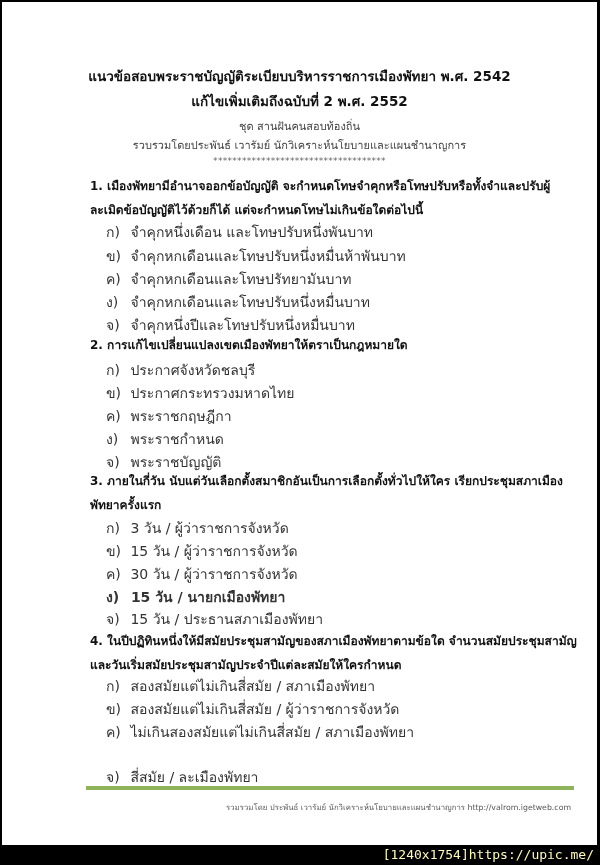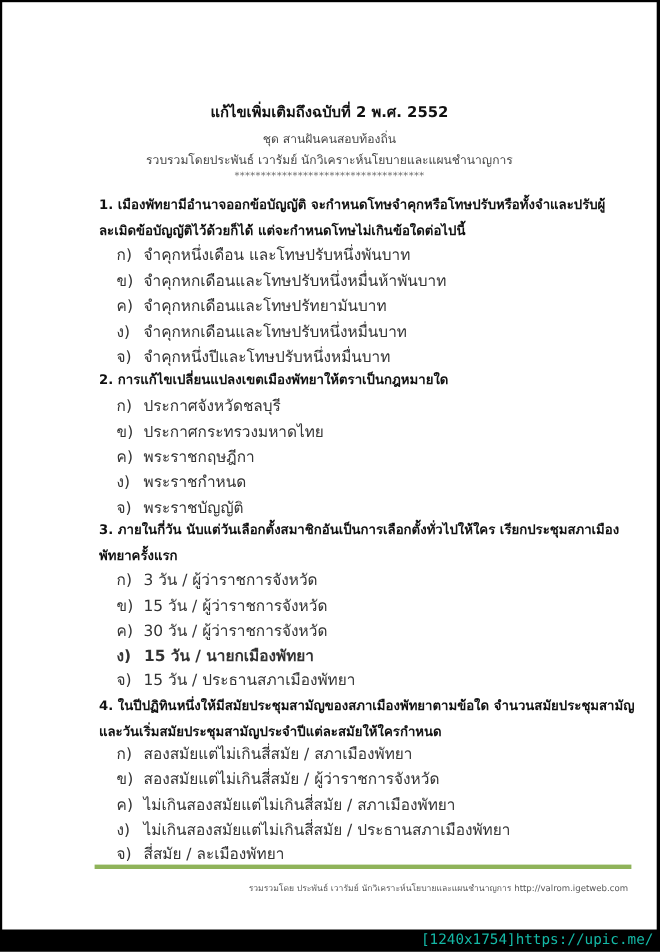--- a/index.html
+++ b/index.html
@@ -89,29 +89,30 @@
       font-size: 7.8px;
       color: #555;
       white-space: nowrap;
     }
     .watermark {
       position: absolute;
       right: 6px;
       bottom: 3px;
       font-family: "DejaVu Sans Mono", monospace;
       font-size: 13px;
-      color: #14b8a6;
+      color: #fef9c3;
       white-space: nowrap;
     }
   </style>
 </head>
 <body>
 
 <div class="page">
 
+  <div class="title" style="top:63px;">แนวข้อสอบพระราชบัญญัติระเบียบบริหารราชการเมืองพัทยา พ.ศ. 2542</div>
   <div class="title" style="top:88px;">แก้ไขเพิ่มเติมถึงฉบับที่ 2 พ.ศ. 2552</div>
   <div class="subtitle" style="top:115px;">ชุด สานฝันคนสอบท้องถิ่น</div>
   <div class="subtitle" style="top:134px;">รวบรวมโดยประพันธ์ เวารัมย์ นักวิเคราะห์นโยบายและแผนชำนาญการ</div>
   <div class="stars" style="top:154px;">************************************</div>
 
   <div class="question" style="top:172px;">
     <span>1.</span>
     <span>เมืองพัทยามีอำนาจออกข้อบัญญัติ จะกำหนดโทษจำคุกหรือโทษปรับหรือทั้งจำและปรับผู้ละเมิดข้อบัญญัติไว้ด้วยก็ได้ แต่จะกำหนดโทษไม่เกินข้อใดต่อไปนี้</span>
   </div>
   <div class="opt" style="top:222px;"><span class="lbl">ก)</span> <span>จำคุกหนึ่งเดือน และโทษปรับหนึ่งพันบาท</span></div>
@@ -140,20 +141,19 @@
   <div class="opt" style="top:587px;font-weight:bold;"><span class="lbl">ง)</span> <span>15 วัน / นายกเมืองพัทยา</span></div>
   <div class="opt" style="top:609px;"><span class="lbl">จ)</span> <span>15 วัน / ประธานสภาเมืองพัทยา</span></div>
 
   <div class="question" style="top:627px;">
     <span>4.</span>
     <span>ในปีปฏิทินหนึ่งให้มีสมัยประชุมสามัญของสภาเมืองพัทยาตามข้อใด จำนวนสมัยประชุมสามัญและวันเริ่มสมัยประชุมสามัญประจำปีแต่ละสมัยให้ใครกำหนด</span>
   </div>
   <div class="opt" style="top:676px;"><span class="lbl">ก)</span> <span>สองสมัยแต่ไม่เกินสี่สมัย / สภาเมืองพัทยา</span></div>
   <div class="opt" style="top:699px;"><span class="lbl">ข)</span> <span>สองสมัยแต่ไม่เกินสี่สมัย / ผู้ว่าราชการจังหวัด</span></div>
   <div class="opt" style="top:722px;"><span class="lbl">ค)</span> <span>ไม่เกินสองสมัยแต่ไม่เกินสี่สมัย / สภาเมืองพัทยา</span></div>
-  <div class="opt" style="top:745px;"><span class="lbl">ง)</span> <span>ไม่เกินสองสมัยแต่ไม่เกินสี่สมัย / ประธานสภาเมืองพัทยา</span></div>
   <div class="opt" style="top:767px;"><span class="lbl">จ)</span> <span>สี่สมัย / ละเมืองพัทยา</span></div>
 
   <div class="footer-rule"></div>
   <div class="footer-text">รวมรวมโดย ประพันธ์ เวารัมย์ นักวิเคราะห์นโยบายและแผนชำนาญการ  http://valrom.igetweb.com</div>
 </div>
 
 <div class="watermark">[1240x1754]https://upic.me/</div>
 
 </body></html>

